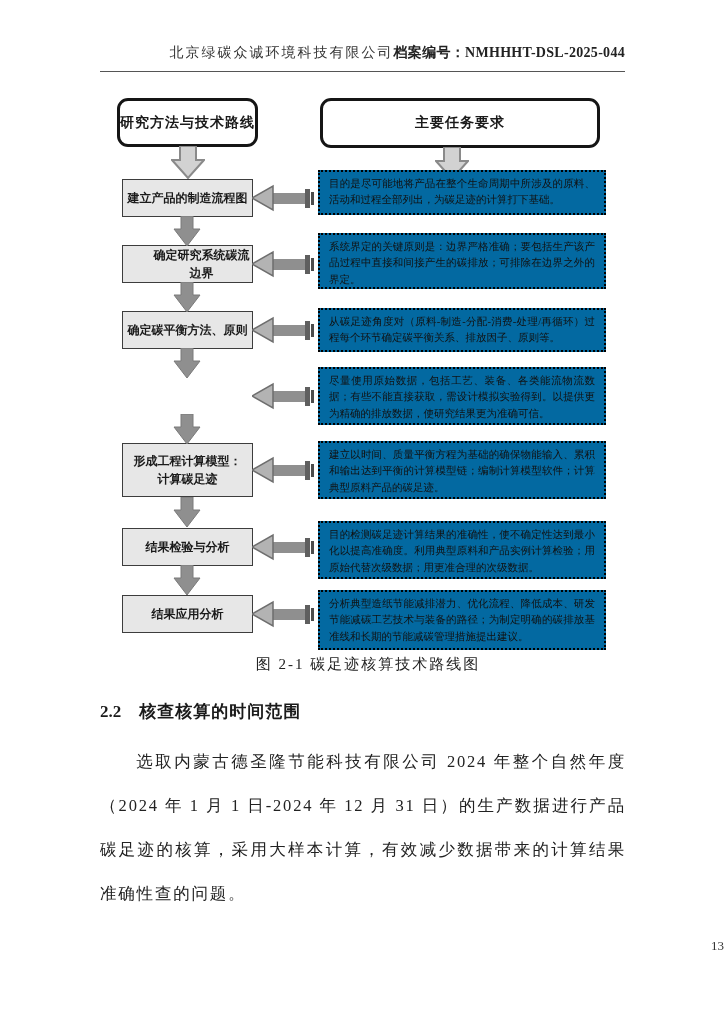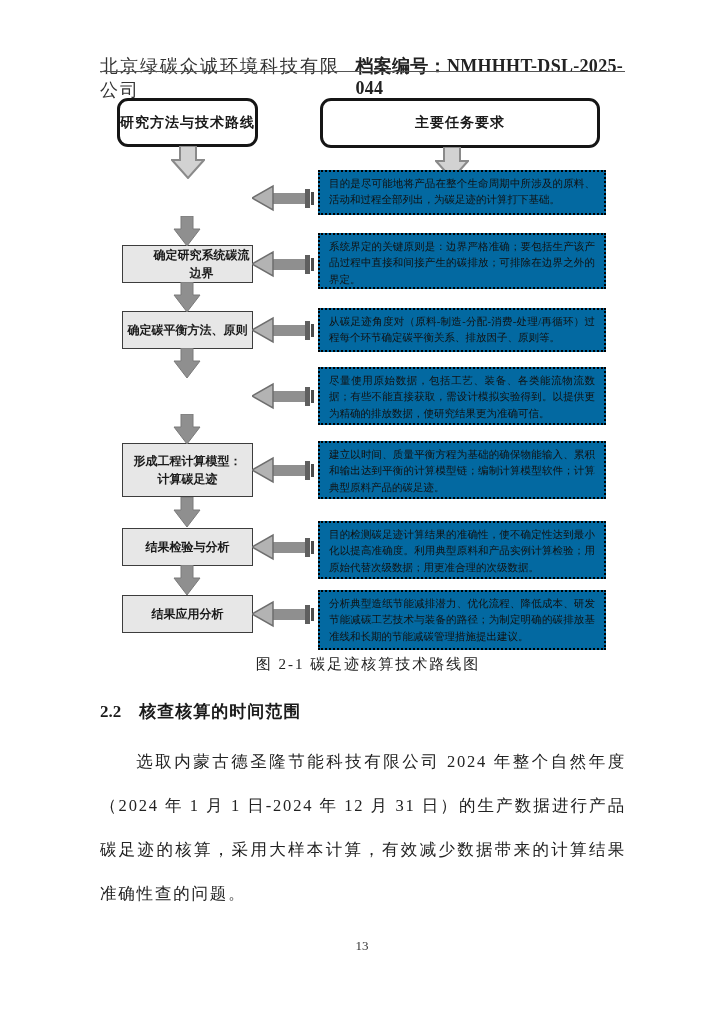--- a/index.html
+++ b/index.html
@@ -1,21 +1,21 @@
 <!DOCTYPE html>
 <html><head>
 <meta charset="utf-8">
 <style>
   * { margin:0; padding:0; box-sizing:border-box; }
   html,body { background:#ffffff; }
   body { font-family:"Liberation Serif","DejaVu Serif",serif; color:#1a1a1a; }
   .page { position:relative; width:724px; height:1024px; margin:0 auto; background:#fff; overflow:hidden; }
 
   
-  .doc-header { position:absolute; top:54px; left:100px; width:525px; display:flex; justify-content:flex-end; font-size:18px; }
+  .doc-header { position:absolute; top:44px; left:100px; width:525px; display:flex; justify-content:flex-end; font-size:14px; }
   .company { letter-spacing:2px; color:#333; }
   .archive { font-weight:600; color:#222; letter-spacing:.3px; }
   .header-rule { position:absolute; top:71px; left:100px; width:525px; border-top:1.5px solid #555; }
 
   
   .flowchart { position:absolute; top:0; left:0; width:724px; height:660px; }
 
   .hdr-box { position:absolute; border:3px solid #151515; border-radius:11px; background:#fff;
              display:flex; align-items:center; justify-content:center;
              font-weight:bold; font-size:14px; letter-spacing:1px; }
@@ -41,21 +41,21 @@
   .ra1{top:183px;} .ra2{top:249px;} .ra3{top:315px;} .ra4{top:381px;} .ra5{top:455px;} .ra6{top:532px;} .ra7{top:599px;}
 
   
   .caption { position:absolute; top:655px; left:0; width:724px; text-align:center;
              font-size:15px; letter-spacing:2px; color:#222;padding-left:12px; }
   .section-heading { position:absolute; top:700px; left:100px; font-size:17px; font-weight:bold; letter-spacing:1px; }
   .section-heading .num { margin-right:18px; letter-spacing:0; }
   .body-text { position:absolute; top:740px; left:100px; width:526px;
                font-size:16.5px; line-height:44px; letter-spacing:1.8px;
                text-align:justify; text-indent:2.2em; color:#222; }
-  .page-number { position:absolute; top:938px; left:0; width:724px; text-align:center; font-size:13px; color:#333; }
+  .page-number { position:absolute; top:938px; left:0; width:724px; text-align:right; font-size:13px; color:#333; }
 </style>
 </head>
 <body>
 
 <svg width="0" height="0" style="position:absolute">
   <defs>
     <g id="down-solid">
       <polygon points="9,0 21,0 21,13 28,13 15,30 2,13 9,13" fill="#8f8f8f" stroke="#7a7a7a" stroke-width="1"></polygon>
     </g>
     <g id="down-hollow">
@@ -87,20 +87,21 @@
       <span>主要任务要求</span>
     </div>
 
     <svg class="arrow hollow-left" width="34" height="33">
         <use href="#down-hollow"></use>
       </svg>
     <svg class="arrow hollow-right" width="34" height="33">
         <use href="#down-hollow"></use>
       </svg>
 
+    <div class="step s1">建立产品的制造流程图</div>
     <div class="step s2">确定研究系统碳流边界</div>
     <div class="step s3">确定碳平衡方法、原则</div>
     <div class="step s5">形成工程计算模型：
 计算碳足迹</div>
     <div class="step s6">结果检验与分析</div>
     <div class="step s7">结果应用分析</div>
 
     <svg class="arrow da da1" width="30" height="30">
         <use href="#down-solid"></use>
       </svg>

